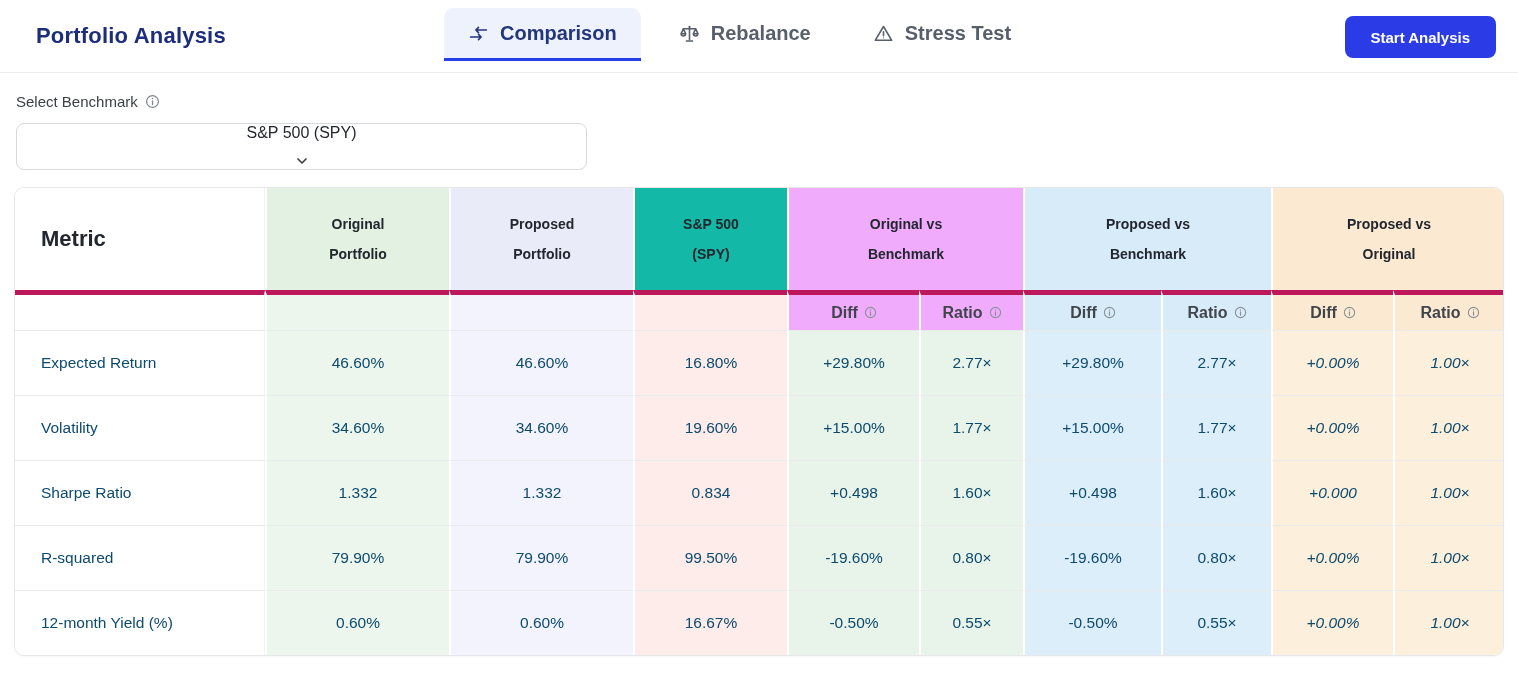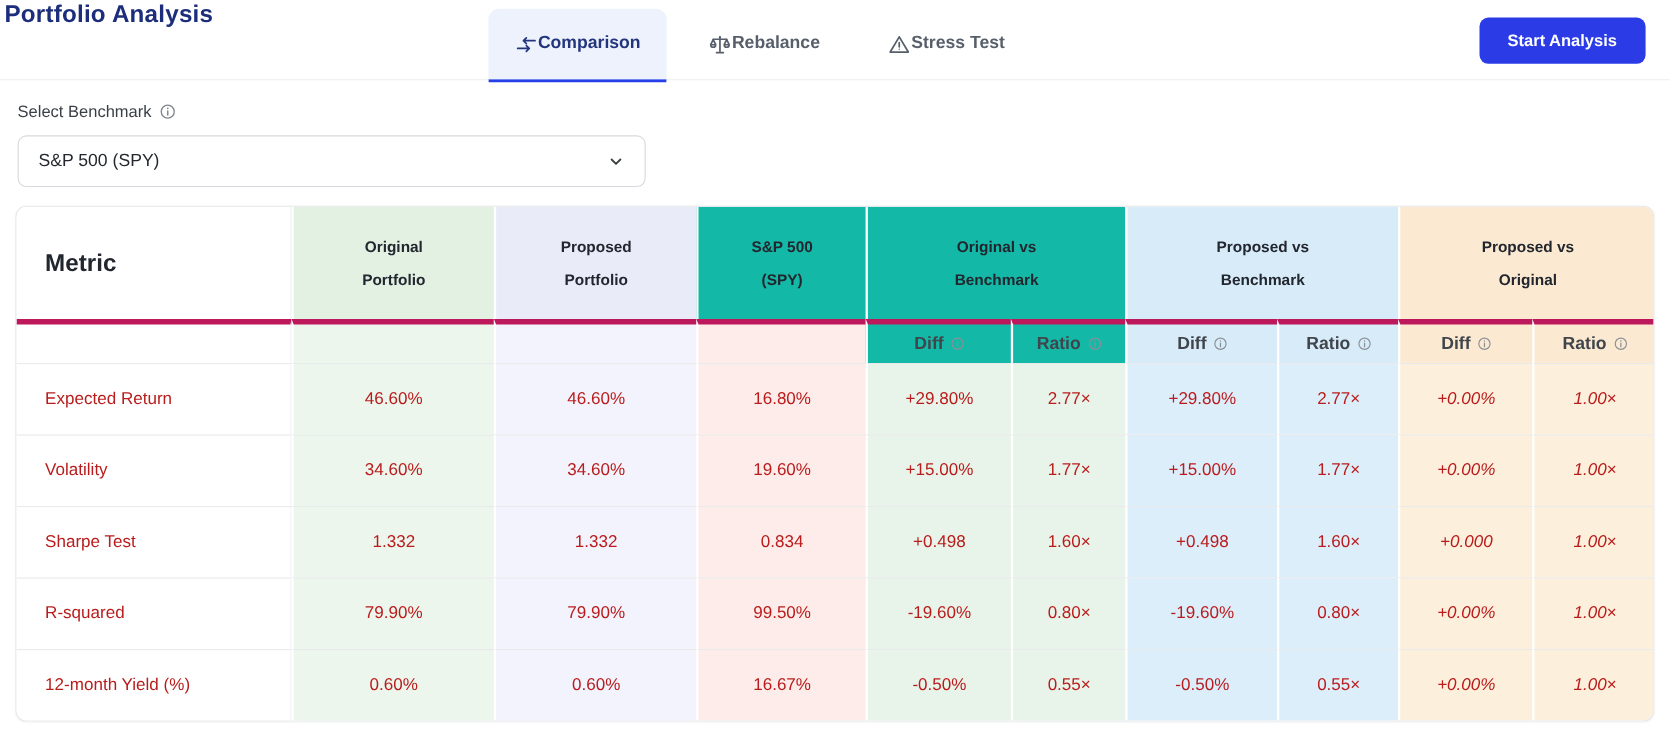--- a/index.html
+++ b/index.html
@@ -1,66 +1,66 @@
 <!DOCTYPE html>
 <html><head>
 <meta charset="utf-8">
 <style>
   * { box-sizing: border-box; margin: 0; padding: 0; }
   html,body { width:1518px; height:676px; overflow:hidden; background:#fff;
     font-family:"Liberation Sans", sans-serif; }
 
   
   .app-header { position:relative; height:73px; border-bottom:1px solid #eceef0;
-    display:flex; padding:0 4px; }
+    display:flex; align-items:center; padding:0 36px; }
   .app-title { font-size:22px; font-weight:700; color:#1c2e7b; letter-spacing:.2px; }
 
   .tabs { position:absolute; left:444px; top:8px; bottom:0; display:flex; gap:14px; }
-  .tab { display:flex; align-items:center; padding:0 24px; height:67px;
+  .tab { display:flex; align-items:center; gap:11px; padding:0 24px; height:53px;
     border-bottom:3px solid transparent; border-radius:10px 10px 0 0;
-    font-size:16px; font-weight:600; color:#575f6b; cursor:pointer; white-space:nowrap; }
+    font-size:20px; font-weight:600; color:#575f6b; cursor:pointer; white-space:nowrap; }
   .tab svg { width:21px; height:21px; flex:none; }
   .tab.active { background:#edf2fc; color:#23357d; border-bottom-color:#2540e8; }
 
   .start-btn { position:absolute; right:22px; top:16px; height:42px; padding:0 26px;
     background:#2b3ce7; color:#fff; border:none; border-radius:8px;
     font-size:15px; font-weight:600; font-family:inherit; cursor:pointer; }
 
   
   .bench { margin:20px 16px 0 16px; }
   .bench-label { display:flex; align-items:center; gap:7px; font-size:15px; color:#3a3f46; }
   .bench-label svg { width:15px; height:15px; }
   .bench-select { margin-top:13px; width:571px; height:47px; border:1px solid #d6dade;
     border-radius:8px; display:flex; align-items:center; justify-content:space-between;
-    padding:0 18px; font-size:16px; color:#24282e; cursor:pointer; background:#fff; }
+    padding:0 18px; font-size:16px; color:#24282e; cursor:pointer; background:#fff;flex-direction:column; }
   .bench-select svg { width:16px; height:16px; }
 
   
   .table-wrap { margin:17px 14px 0 14px; border:1px solid #e5e7ea; border-radius:10px;
     overflow:hidden; box-shadow:0 1px 2px rgba(0,0,0,.04); }
   table { width:100%; table-layout:fixed; border-collapse:separate; border-spacing:0; }
   th, td { vertical-align:middle; text-align:center; }
 
   tr.hdr th { height:102px; font-size:14px; font-weight:600; color:#22262e; line-height:30px; }
   tr.hdr th.metric-h { text-align:left; padding-left:26px; font-size:22px; }
 
   tr.sub td { height:40px; font-size:16px; font-weight:700; color:#40454c;
     border-top:5px solid #be185d; }
   .sub-flex { display:inline-flex; align-items:center; gap:6px; }
   .sub-flex svg { width:13px; height:13px; }
 
-  tr.data td { height:65px; font-size:15.5px; color:#b91c1c; border-top:1px solid #e9eaec; }
+  tr.data td { height:65px; font-size:15.5px; color:#0c4a6e; border-top:1px solid #e9eaec; }
   td.metric, th.metric-h { background:#fff; border-right:1px solid #f0f1f3; }
   td.metric { text-align:left; padding-left:26px; font-size:16px; }
 
   
   .g-h  { background:#e3f1e3; }  .g-b  { background:#ecf6ed; }
   .p-h  { background:#eaebf8; }  .p-b  { background:#f2f3fc; }
   .r-h  { background:#14b8a6; }  .r-b  { background:#fdece9; }
-  .gc-h { background:#14b8a6;margin-left:36px; }  .gc-b { background:#e8f4e9; }
+  .gc-h { background:#f0abfc;margin-left:36px; }  .gc-b { background:#e8f4e9; }
   .b-h  { background:#d8ebf9; }  .b-b  { background:#ddeefb; }
   .o-h  { background:#fbead1; }  .o-b  { background:#fcefdb;font-style:italic; }
   .vsep { border-left:2px solid #fff; }
 
   .icon-ink { stroke:currentColor; fill:none; stroke-width:1.8;
     stroke-linecap:round; stroke-linejoin:round; }
 </style>
 </head>
 <body>
 
@@ -247,21 +247,21 @@
     <td class="r-b vsep">19.60%</td>
     <td class="gc-b vsep">+15.00%</td>
     <td class="gc-b vsep">1.77×</td>
     <td class="b-b vsep">+15.00%</td>
     <td class="b-b vsep">1.77×</td>
     <td class="o-b vsep">+0.00%</td>
     <td class="o-b vsep">1.00×</td>
   </tr>
 
   <tr class="data">
-    <td class="metric">Sharpe Test</td>
+    <td class="metric">Sharpe Ratio</td>
     <td class="g-b vsep">1.332</td>
     <td class="p-b vsep">1.332</td>
     <td class="r-b vsep">0.834</td>
     <td class="gc-b vsep">+0.498</td>
     <td class="gc-b vsep">1.60×</td>
     <td class="b-b vsep">+0.498</td>
     <td class="b-b vsep">1.60×</td>
     <td class="o-b vsep">+0.000</td>
     <td class="o-b vsep">1.00×</td>
   </tr>

